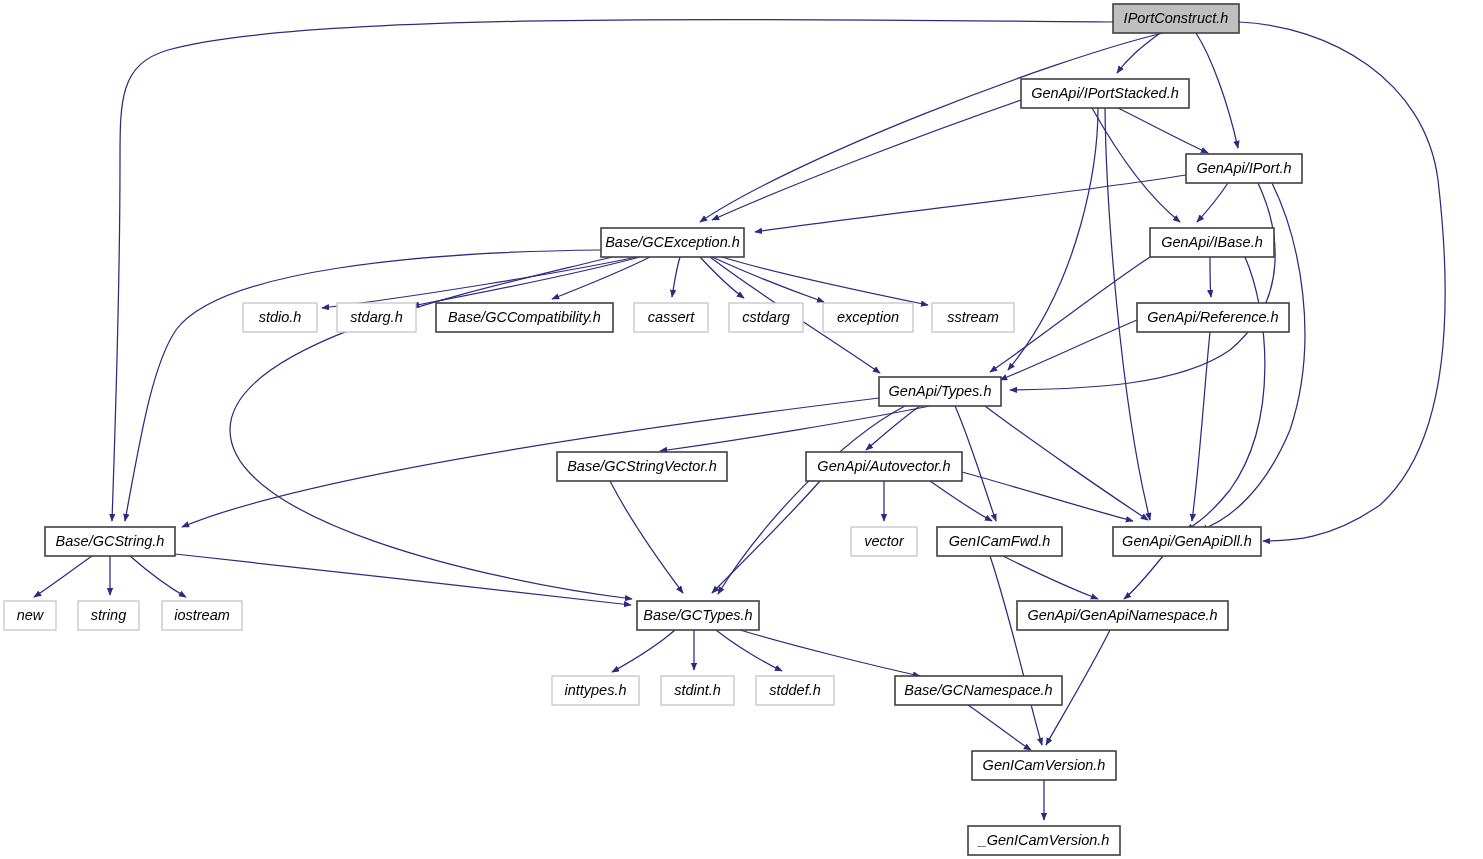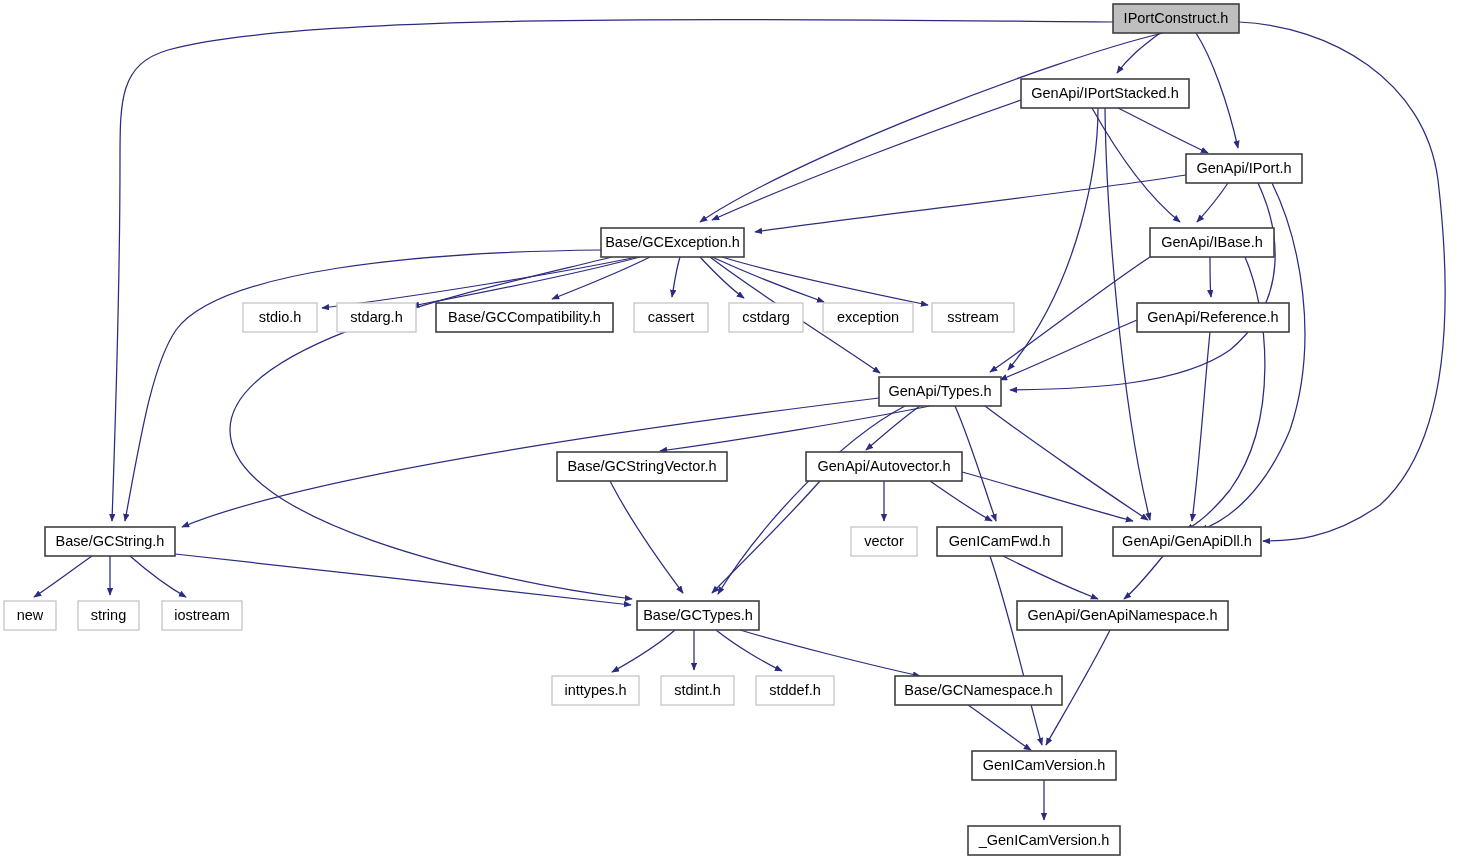--- a/index.html
+++ b/index.html
@@ -9,20 +9,21 @@
   }
   body {
     font-family: "Liberation Sans", sans-serif;
   }
   #graph-root {
     position: relative;
     width: 1483px;
     height: 859px;
     background: #ffffff;
     overflow: hidden;
+    font-style: italic;
   }
   svg#graph-canvas {
     position: absolute;
     left: 0;
     top: 0;
     width: 1483px;
     height: 859px;
     display: block;
   }
   .node-label {

